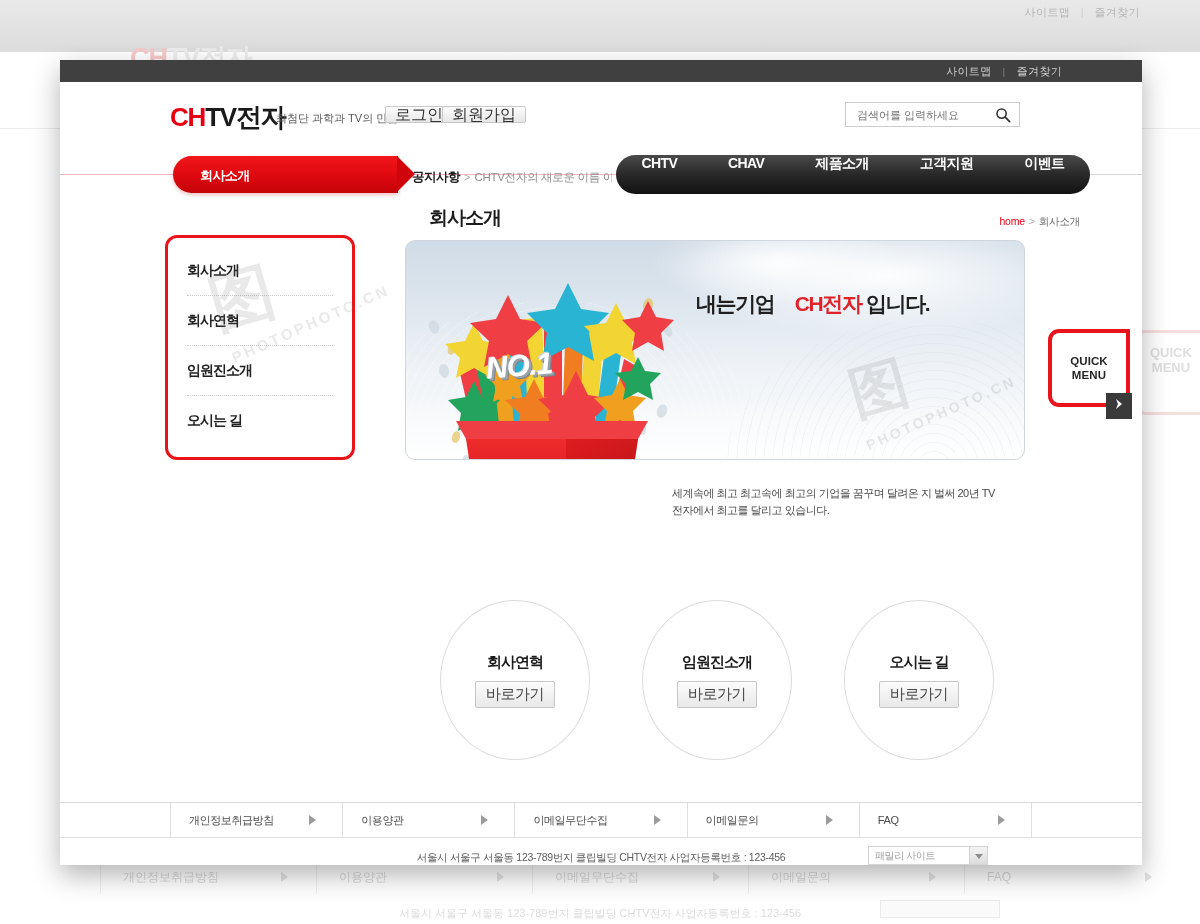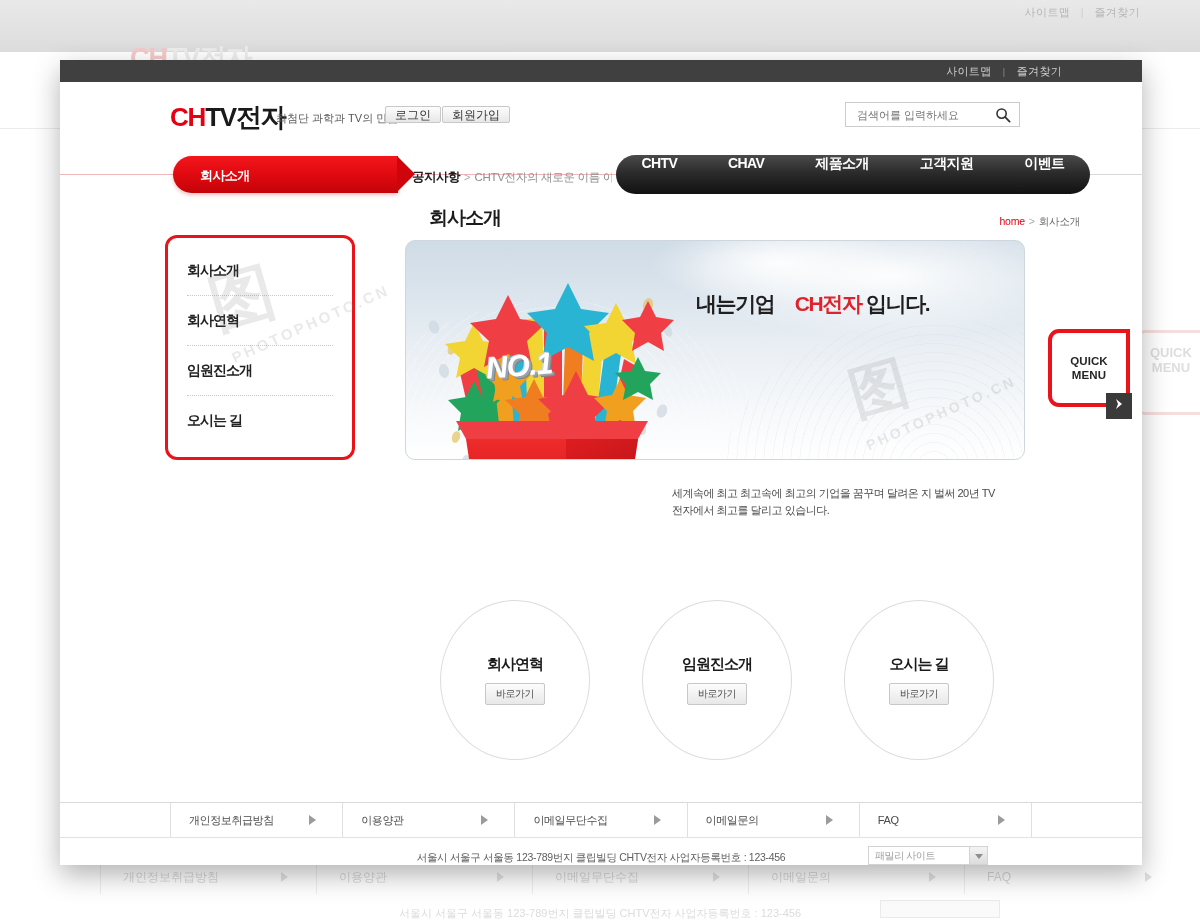--- a/index.html
+++ b/index.html
@@ -86,21 +86,21 @@
     white-space:nowrap;
   }
   .logo .ch { color:#e60012; }
   .slogan {
     position:absolute; left:216px; top:29px;
     font-size:11px; color:#555;
     white-space:nowrap;
   }
   .hbtn {
     position:absolute; top:24px; height:17px; padding:0 9px;
-    font-size:12px; color:#333; line-height:16px;
+    font-size:16px; color:#333; line-height:16px;
     border:1px solid #c8c8c8; border-radius:2px;
     background:linear-gradient(#fdfdfd,#e7e7e7);
     white-space:nowrap; cursor:pointer;
   }
   .hbtn.login { left:325px; }
   .hbtn.join  { left:382px; }
 
   .util {
     position:absolute; right:130px; top:26px;
     font-size:11px; font-weight:bold; white-space:nowrap;
@@ -245,21 +245,21 @@
     display:flex; flex-direction:column; align-items:center; justify-content:center;
     background:#fff;
   }
   .circle:nth-child(1) { left:0; }
   .circle:nth-child(2) { left:202px; }
   .circle:nth-child(3) { left:404px; }
   .circle .ctitle {
     font-size:15px; font-weight:bold; color:#1b1b1b; letter-spacing:-1px; margin-bottom:9px;
   }
   .circle .cbtn {
-    font-size:10px; color:#444; padding:3px 10px;
+    font-size:15px; color:#444; padding:3px 10px;
     border:1px solid #c7c7c7; border-radius:2px;
     background:linear-gradient(#fcfcfc,#e8e8e8); cursor:pointer; letter-spacing:-.5px;
   }
 
   
   .foot-sep { position:absolute; left:0; top:742px; width:1082px; height:1px; background:#d9d9d9; }
   .footlinks {
     position:absolute; left:110px; top:743px; width:862px; height:34px; display:flex;
   }
   .footlinks .fl {

